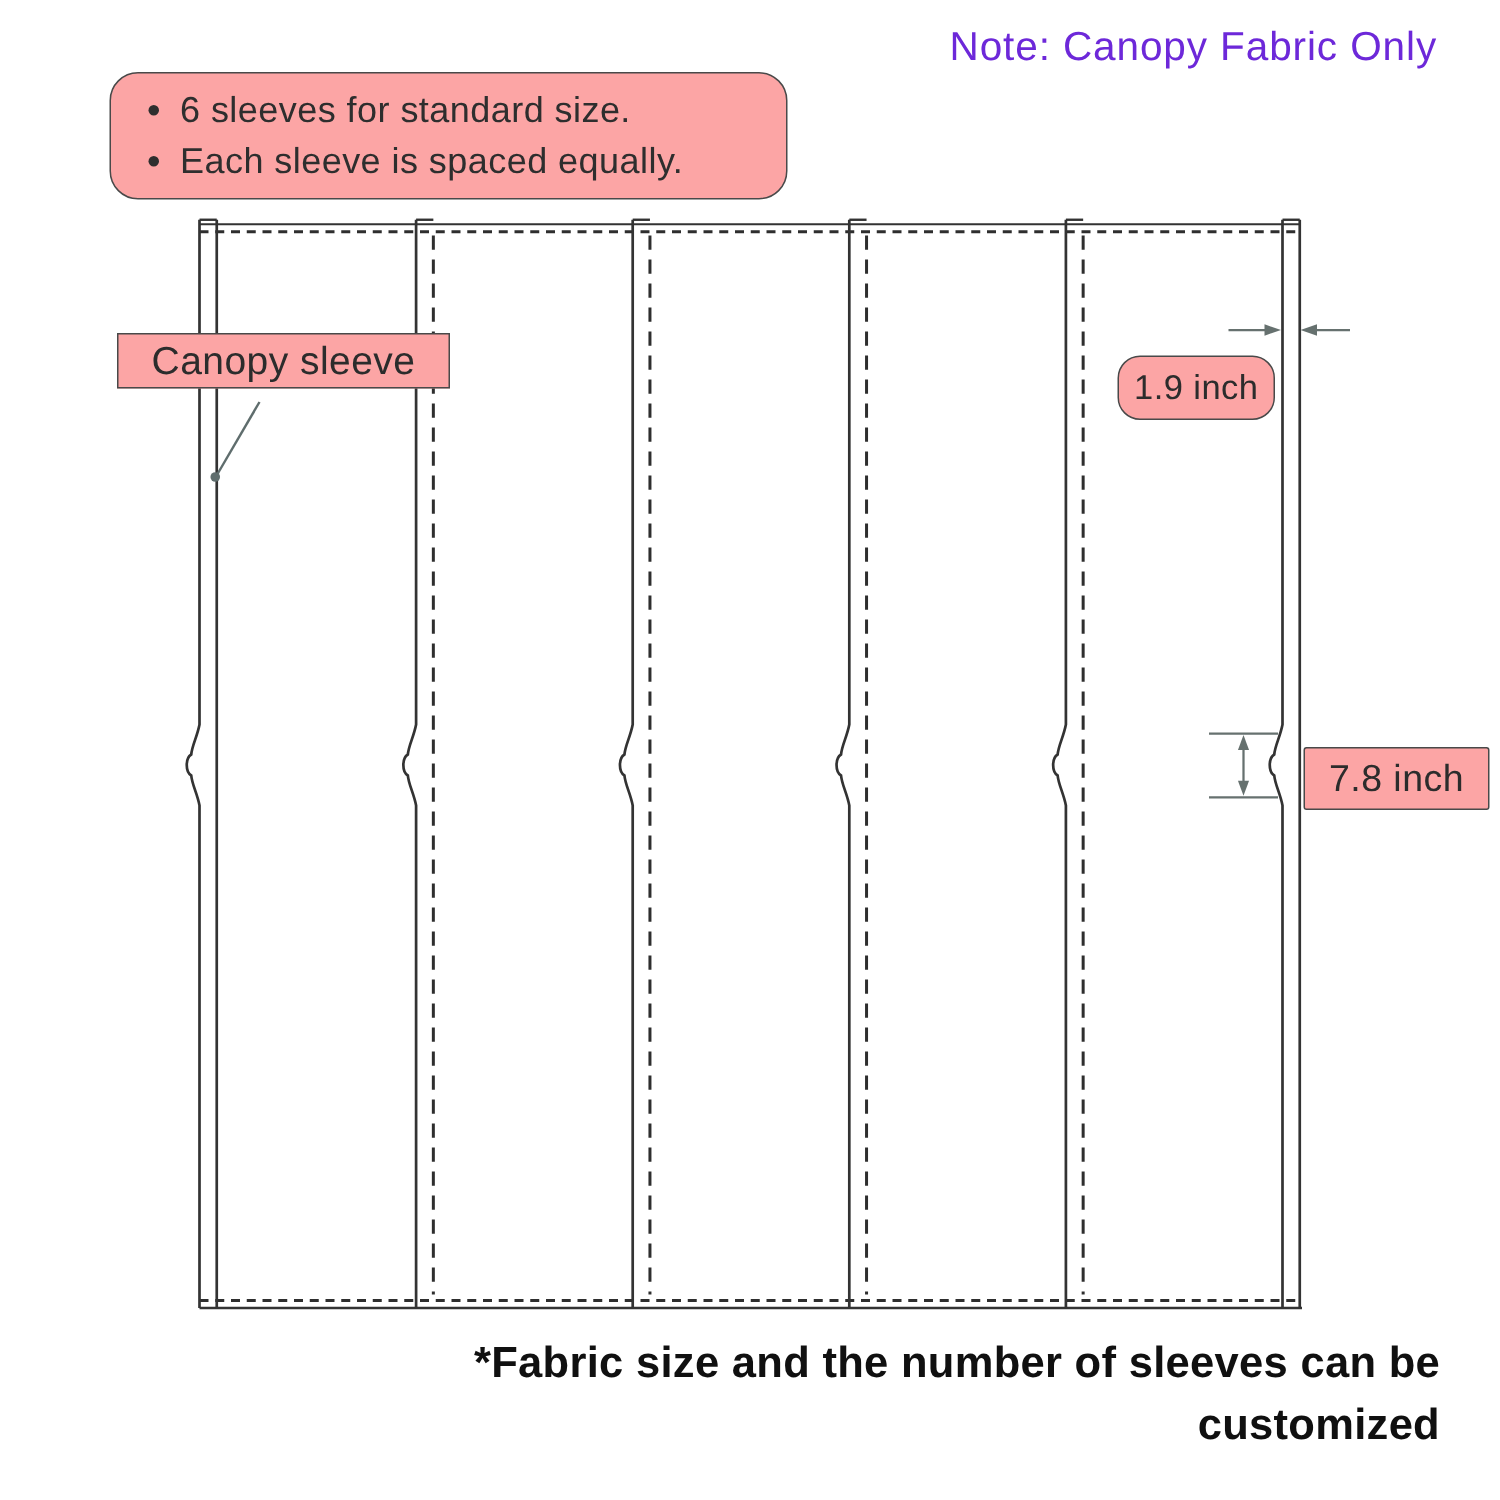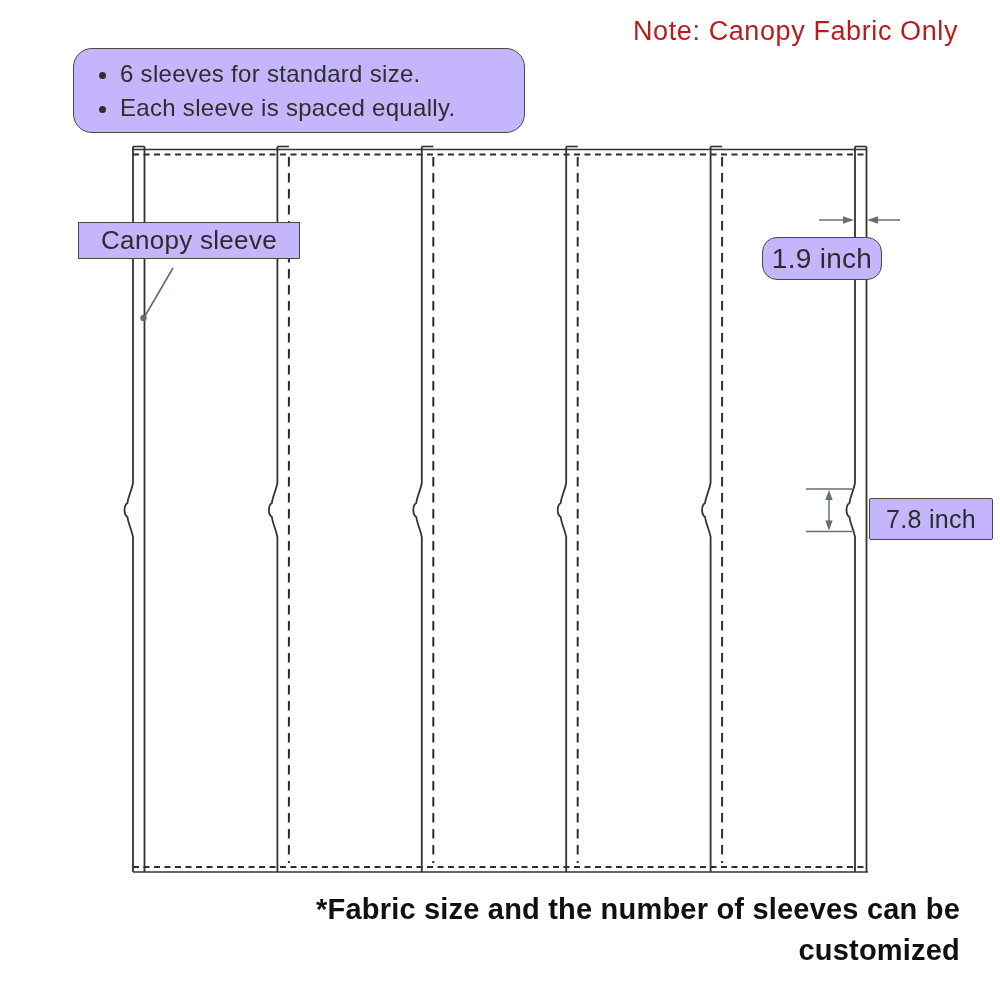--- a/index.html
+++ b/index.html
@@ -2,33 +2,33 @@
 <html><head>
 <meta charset="utf-8">
 <style>
   html,body{margin:0;padding:0;background:#ffffff;}
   #stage{
     position:relative;width:1000px;height:1000px;background:#ffffff;overflow:hidden;
     font-family:"Liberation Sans", sans-serif;color:#2c2c2c;
   }
   #diagram-svg{position:absolute;left:0;top:0;width:1000px;height:1000px;}
   .label-box{
-    position:absolute;background:#c4b5fd;border:1.3px solid #494949;
+    position:absolute;background:#fca5a5;border:1.3px solid #494949;
     display:flex;align-items:center;justify-content:center;
     color:#2c2c2c;letter-spacing:.3px;box-sizing:border-box;
   }
   #note-text{
     position:absolute;left:633px;top:16px;width:340px;
-    font-size:27px;letter-spacing:.6px;color:#b91c1c;white-space:nowrap;
+    font-size:27px;letter-spacing:.6px;color:#6d28d9;white-space:nowrap;
   }
   #info-box{left:73px;top:48px;width:452px;height:85px;border-radius:19px;justify-content:flex-start;}
   #info-box ul{list-style:disc;margin:0;padding:0 0 0 46px;}
   #info-box li{font-size:24px;line-height:34px;letter-spacing:.3px;color:#2e2e2e;}
   #canopy-label{left:78px;top:222px;width:222px;height:37px;border-radius:0;font-size:26px;}
-  #width-label{left:762px;top:237px;width:120px;height:43px;border-radius:15px;font-size:28px;}
+  #width-label{left:745px;top:237px;width:105px;height:43px;border-radius:15px;font-size:23px;}
   #height-label{left:869px;top:498px;width:124px;height:42px;border-radius:2px;font-size:25px;}
   #footnote{
     position:absolute;left:0;top:889px;width:960px;text-align:center;
     font-weight:700;font-size:29px;line-height:41px;color:#101010;letter-spacing:.2px;
   }
   #footnote span{display:block;text-align:right;}
 </style>
 </head>
 <body>
 

